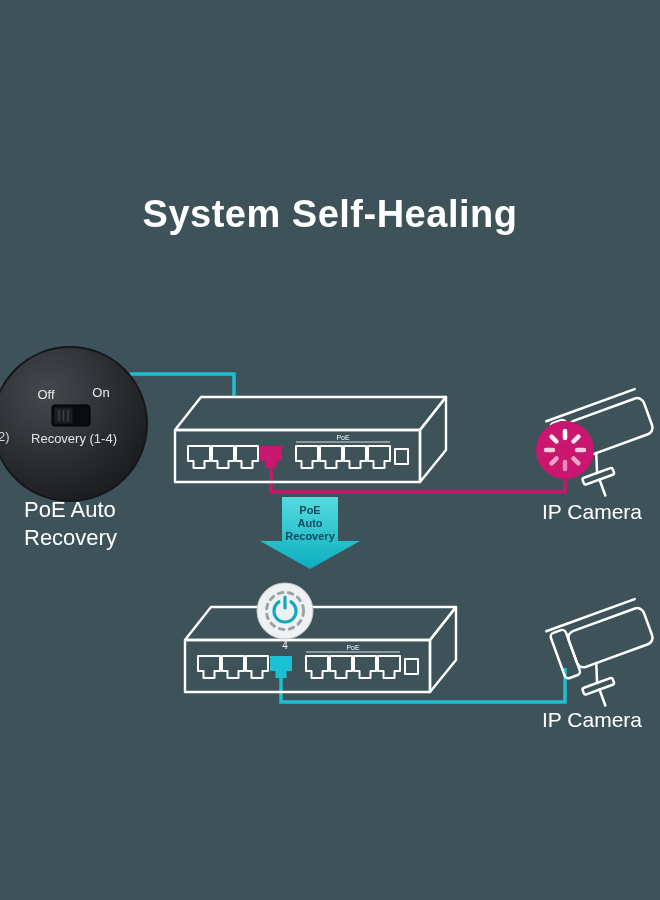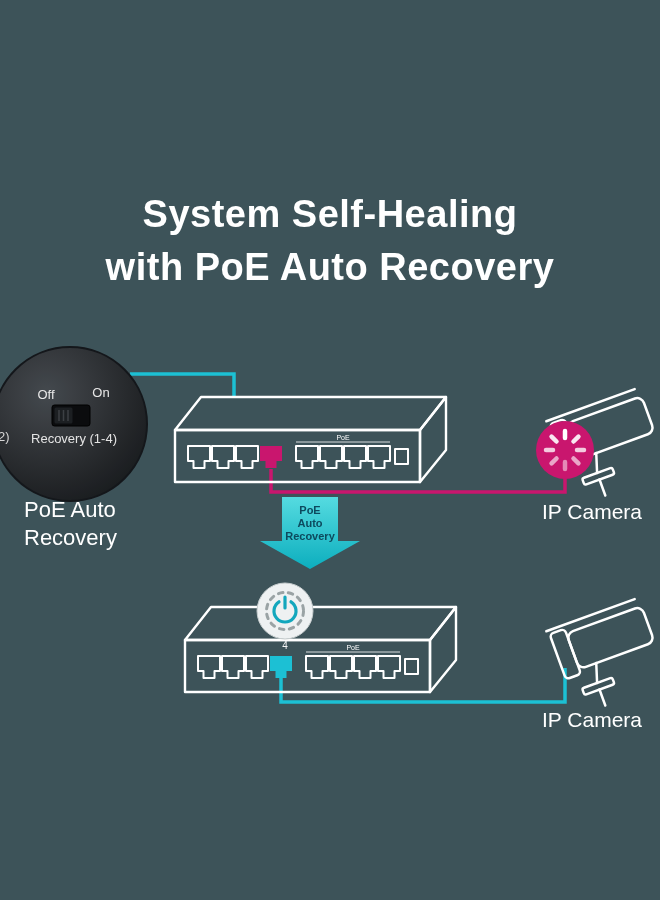--- a/index.html
+++ b/index.html
@@ -16,21 +16,20 @@
   svg{position:absolute;left:0;top:0;}
   svg text{font-family:"Liberation Sans",sans-serif;}
 </style>
 </head>
 <body>
 
 <div class="stage">
 
   <div class="title">
     <div>System Self-Healing</div>
-    <div>with PoE Auto Recovery</div>
   </div>
 
   <svg width="660" height="900" viewBox="0 0 660 900">
     <defs>
       <radialGradient id="insetGrad" cx="35%" cy="30%" r="80%">
         <stop offset="0%" stop-color="#45494e"></stop>
         <stop offset="100%" stop-color="#17191b"></stop>
       </radialGradient>
       <linearGradient id="arrowGrad" x1="0" y1="0" x2="0" y2="1">
         <stop offset="0%" stop-color="#55dbe0"></stop>

